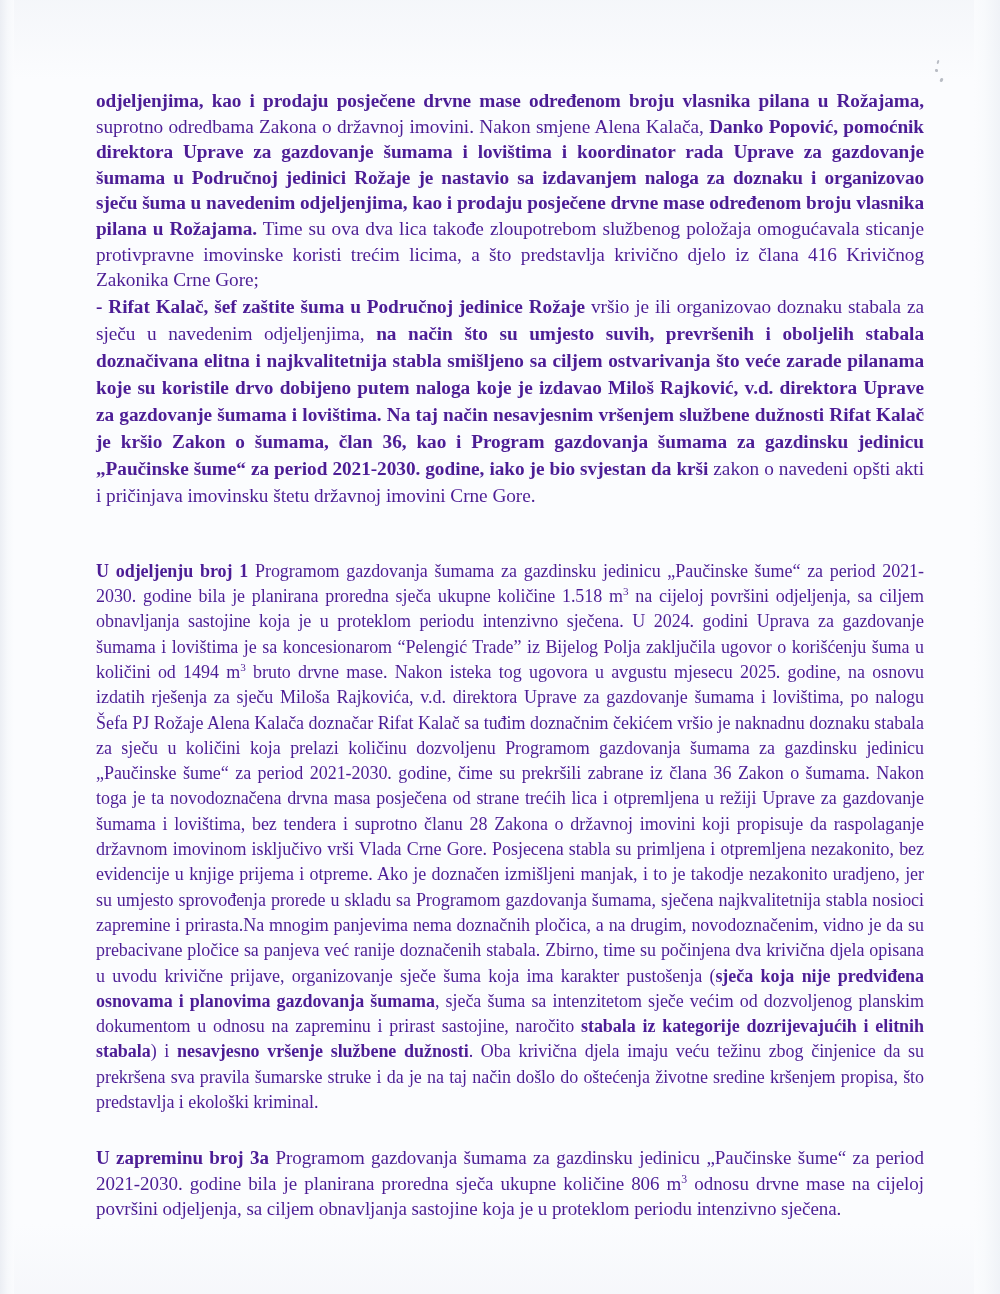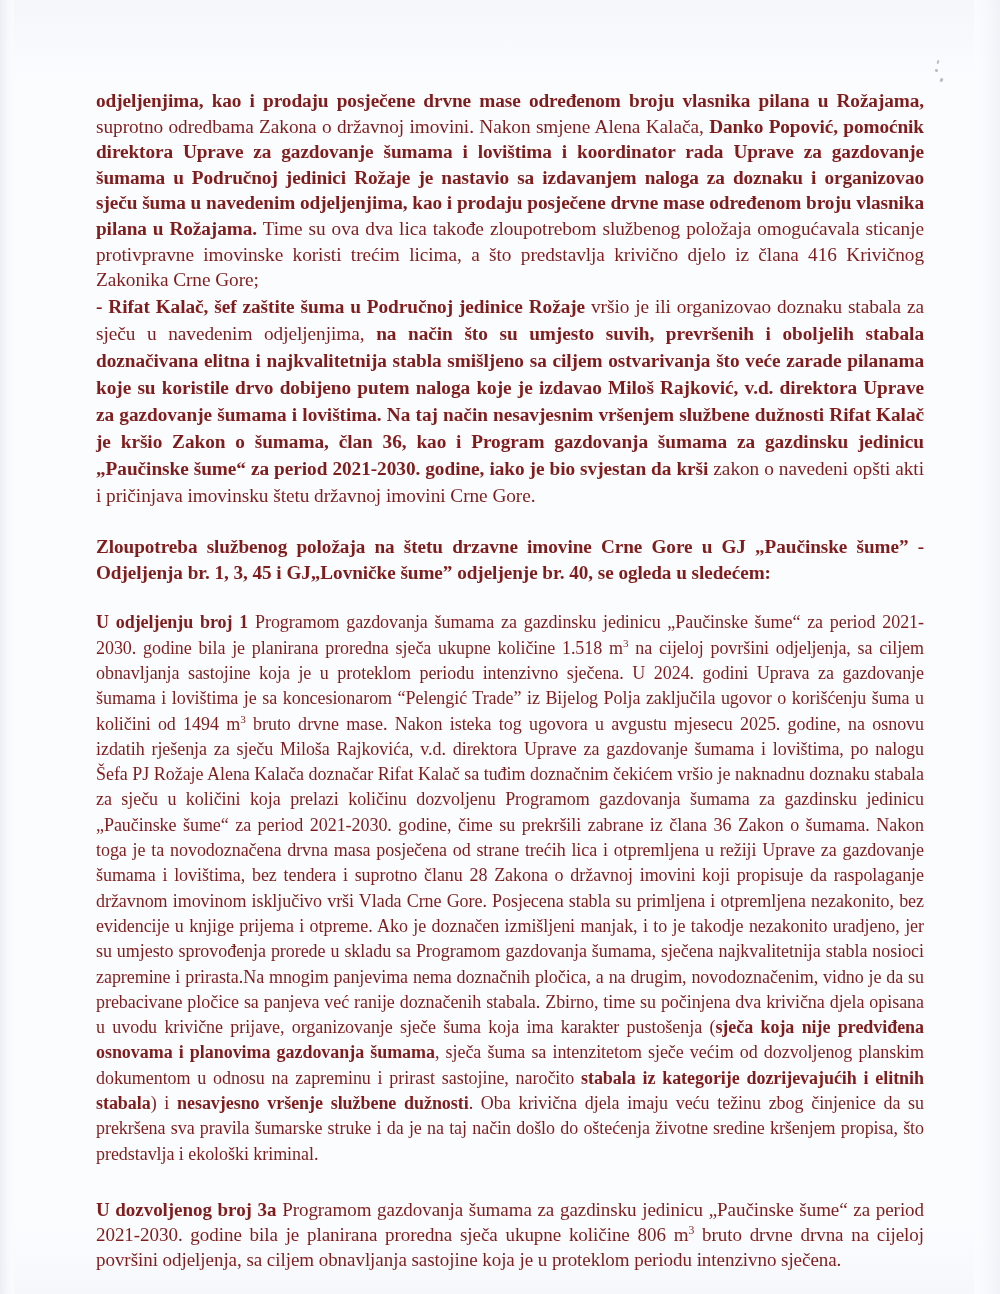--- a/index.html
+++ b/index.html
@@ -68,21 +68,21 @@
   #corner-speck i:nth-child(1) { left: 3px;  top: 0px;  width: 2px; height: 4px; transform: rotate(18deg); }
   #corner-speck i:nth-child(2) { left: 1px;  top: 9px;  width: 3px; height: 3px; transform: rotate(-12deg); }
   #corner-speck i:nth-child(3) { left: 6px;  top: 18px; width: 3px; height: 4px; transform: rotate(25deg); }
 
   
   #text-column {
     position: absolute;
     left: 96px;
     top: 88px;
     width: 828px;
-    color: #7f1d1d;
+    color: #4c1d95;
   }
 
   p {
     margin: 0;
     text-align: justify;
     text-justify: inter-word;
     font-size: 19.1px;
     line-height: 25.4px;
     letter-spacing: -0.05px;
     -webkit-font-smoothing: antialiased;
@@ -145,24 +145,23 @@
   </div>
 
   <div id="text-column">
 
     <p class="para-opening"><span class="b">odjeljenjima, kao i prodaju posječene drvne mase određenom broju vlasnika pilana u Rožajama,</span><span> suprotno odredbama Zakona o državnoj imovini. Nakon smjene Alena Kalača, </span><span class="b">Danko Popović, pomoćnik direktora Uprave za gazdovanje šumama i lovištima i koordinator rada Uprave za gazdovanje šumama u Područnoj jedinici Rožaje je nastavio sa izdavanjem naloga za doznaku i organizovao sječu šuma u navedenim odjeljenjima, kao i prodaju posječene drvne mase određenom broju vlasnika pilana u Rožajama.</span><span> Time su ova dva lica takođe zloupotrebom službenog položaja omogućavala sticanje protivpravne imovinske koristi trećim licima, a što predstavlja krivično djelo iz člana 416 Krivičnog Zakonika Crne Gore;</span></p>
 
     <p class="para-rifat"><span class="b">- Rifat Kalač, šef zaštite šuma u Područnoj jedinice Rožaje</span><span> vršio je ili organizovao doznaku stabala za sječu u navedenim odjeljenjima, </span><span class="b">na način što su umjesto suvih, prevršenih i oboljelih stabala doznačivana elitna i najkvalitetnija stabla smišljeno sa ciljem ostvarivanja što veće zarade pilanama koje su koristile drvo dobijeno putem naloga koje je izdavao Miloš Rajković, v.d. direktora Uprave za gazdovanje šumama i lovištima. Na taj način nesavjesnim vršenjem službene dužnosti Rifat Kalač je kršio Zakon o šumama, član 36, kao i Program gazdovanja šumama za gazdinsku jedinicu „Paučinske šume“ za period 2021-2030. godine, iako je bio svjestan da krši</span><span> zakon o navedeni opšti akti i pričinjava imovinsku štetu državnoj imovini Crne Gore.</span></p>
 
     <div class="para-gap"></div>
 
-    <p class="para-zloupotreba">Zloupotreba službenog položaja na štetu drzavne imovine Crne Gore u GJ „Paučinske šume” - Odjeljenja br. 1, 3, 45 i GJ„Lovničke šume” odjeljenje br. 40, se ogleda u sledećem:</p>
 
     <div class="para-gap"></div>
 
     <p class="para-body"><span class="b">U odjeljenju broj 1</span><span> Programom gazdovanja šumama za gazdinsku jedinicu „Paučinske šume“ za period 2021-2030. godine bila je planirana proredna sječa ukupne količine 1.518 m</span><sup>3</sup><span> na cijeloj površini odjeljenja, sa ciljem obnavljanja sastojine koja je u proteklom periodu intenzivno sječena. U 2024. godini Uprava za gazdovanje šumama i lovištima je sa koncesionarom “Pelengić Trade” iz Bijelog Polja zaključila ugovor o korišćenju šuma u količini od 1494 m</span><sup>3</sup><span> bruto drvne mase. Nakon isteka tog ugovora u avgustu mjesecu 2025. godine, na osnovu izdatih rješenja za sječu Miloša Rajkovića, v.d. direktora Uprave za gazdovanje šumama i lovištima, po nalogu Šefa PJ Rožaje Alena Kalača doznačar Rifat Kalač sa tuđim doznačnim čekićem vršio je naknadnu doznaku stabala za sječu u količini koja prelazi količinu dozvoljenu Programom gazdovanja šumama za gazdinsku jedinicu „Paučinske šume“ za period 2021-2030. godine, čime su prekršili zabrane iz člana 36 Zakon o šumama. Nakon toga je ta novodoznačena drvna masa posječena od strane trećih lica i otpremljena u režiji Uprave za gazdovanje šumama i lovištima, bez tendera i suprotno članu 28 Zakona o državnoj imovini koji propisuje da raspolaganje državnom imovinom isključivo vrši Vlada Crne Gore. Posjecena stabla su primljena i otpremljena nezakonito, bez evidencije u knjige prijema i otpreme. Ako je doznačen izmišljeni  manjak, i to je takodje nezakonito uradjeno, jer su umjesto sprovođenja prorede u skladu sa Programom gazdovanja šumama, sječena najkvalitetnija stabla nosioci zapremine i prirasta.Na mnogim panjevima nema doznačnih pločica, a na drugim, novodoznačenim, vidno je da su prebacivane pločice sa panjeva već ranije doznačenih stabala. Zbirno, time su počinjena dva krivična djela opisana u uvodu krivične prijave, organizovanje sječe šuma koja ima karakter pustošenja (</span><span class="b">sječa koja nije predviđena osnovama i planovima gazdovanja šumama</span><span>, sječa šuma sa intenzitetom sječe većim od dozvoljenog planskim dokumentom u odnosu na zapreminu i prirast sastojine, naročito </span><span class="b">stabala iz kategorije dozrijevajućih i elitnih stabala</span><span>) i </span><span class="b">nesavjesno vršenje službene dužnosti</span><span>. Oba krivična djela imaju veću težinu zbog činjenice da su prekršena sva pravila šumarske struke i da je na taj način došlo do oštećenja životne sredine kršenjem propisa, što predstavlja i ekološki kriminal.</span></p>
 
     <div class="para-gap-l"></div>
 
-    <p class="para-final"><span class="b">U dozvoljenog broj 3a</span><span> Programom gazdovanja šumama za gazdinsku jedinicu „Paučinske šume“ za period 2021-2030. godine bila je planirana proredna sječa ukupne količine 806 m</span><sup>3</sup><span> bruto drvne drvna na cijeloj površini odjeljenja, sa ciljem obnavljanja sastojine koja je u proteklom periodu intenzivno sječena.</span></p>
+    <p class="para-final"><span class="b">U zapreminu broj 3a</span><span> Programom gazdovanja šumama za gazdinsku jedinicu „Paučinske šume“ za period 2021-2030. godine bila je planirana proredna sječa ukupne količine 806 m</span><sup>3</sup><span> odnosu drvne mase na cijeloj površini odjeljenja, sa ciljem obnavljanja sastojine koja je u proteklom periodu intenzivno sječena.</span></p>
 
   </div>
 </div>
 
 </body></html>

